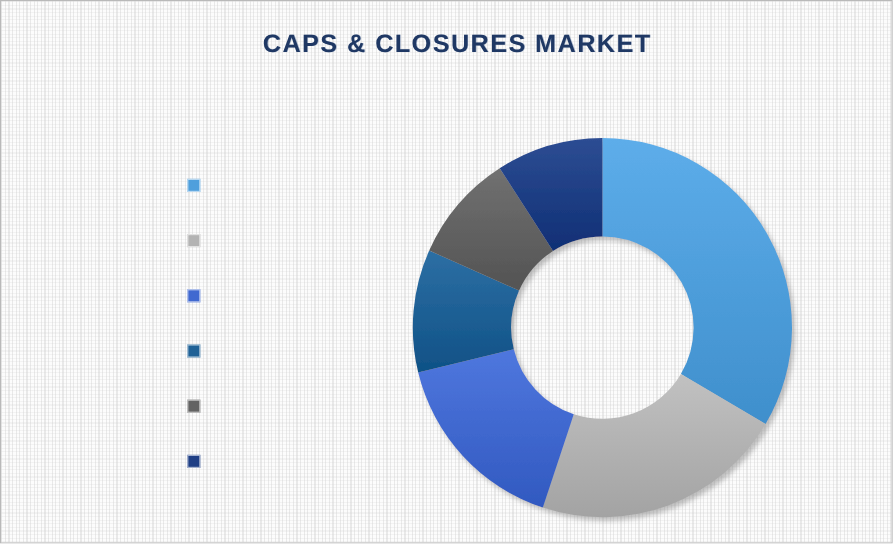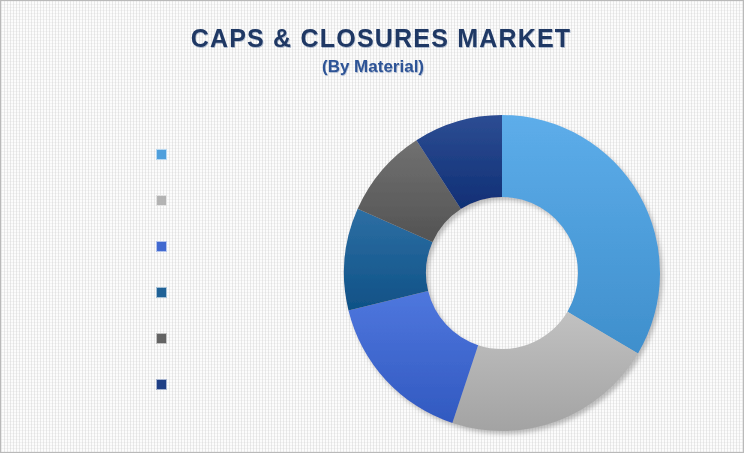--- a/index.html
+++ b/index.html
@@ -36,21 +36,21 @@
 
   
   #title-block {
     position: absolute;
     left: 0;
     top: 24px;
     width: 744px;
     text-align: center;
   }
   #chart-title {
-    font-size: 25px;
+    font-size: 21px;
     font-weight: bold;
     letter-spacing: 1.2px;
     color: #1f3864;
     text-shadow: 0.6px 0.6px 0 rgba(120,140,175,.55);
     line-height: 1.1;
     white-space: nowrap;
     padding-left: 16px;
   }
   #chart-subtitle {
     margin-top: 5px;
@@ -106,21 +106,20 @@
     pointer-events: none;
   }
 </style>
 </head>
 <body>
 
 <div id="figure">
 
   <div id="title-block">
     <div id="chart-title">CAPS &amp; CLOSURES MARKET</div>
-    <div id="chart-subtitle">(By Material)</div>
   </div>
 
   <div id="legend">
       <div class="legend-item">
         <span class="legend-swatch" style="background: rgb(79, 159, 220);"></span>
         <span class="legend-label"></span>
       </div>
       <div class="legend-item">
         <span class="legend-swatch" style="background: rgb(179, 179, 179);"></span>
         <span class="legend-label"></span>

